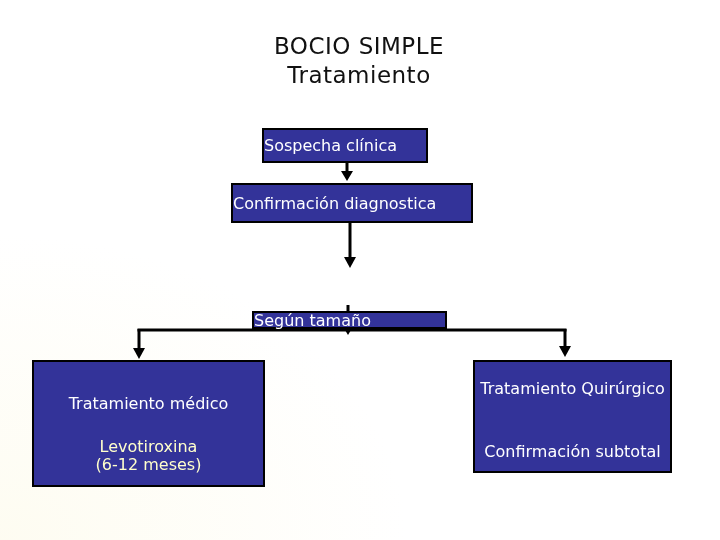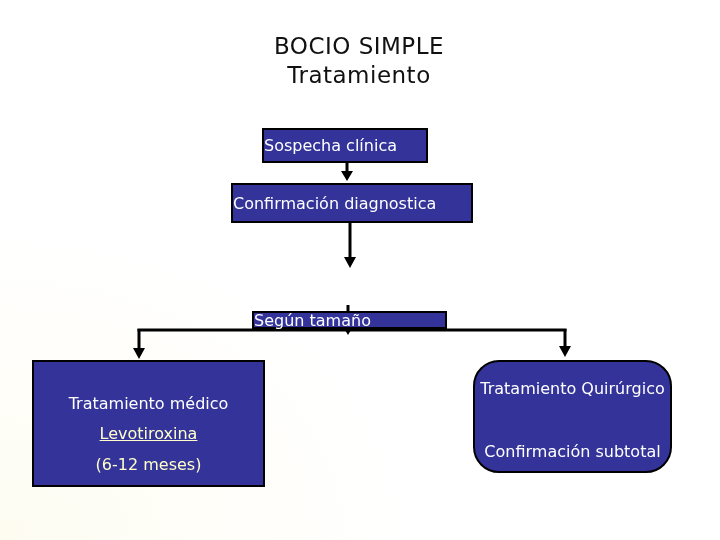--- a/index.html
+++ b/index.html
@@ -41,30 +41,30 @@
     display: flex;
     align-items: center;
     justify-content: flex-start;
     text-align: center;
   }
   .fbox .nowrap { white-space: nowrap; }
   .box-step1 { left: 262px; top: 128px; width: 166px; height: 35px; }
   .box-step2 { left: 231px; top: 183px; width: 242px; height: 40px; }
   .box-step3 { left: 252px; top: 271px; width: 195px; height: 18px; margin-top: 40px; }
   .box-medical  { left: 32px;  top: 360px; width: 233px; height: 127px; display: block; }
-  .box-surgical { left: 473px; top: 360px; width: 199px; height: 113px; display: block; border-radius: 26px; }
+  .box-surgical { left: 473px; top: 360px; width: 199px; height: 113px; display: block; }
   .branch-text {
     position: absolute;
     left: 50%;
     transform: translateX(-50%);
     width: max-content;
     line-height: 18px;
   }
   .med-title { top: 33px; }
-  .med-d1 { top: 63px; color: var(--detail-accent-text, #ffffcc); text-decoration: underline; }
+  .med-d1 { top: 76px; color: var(--detail-accent-text, #ffffcc); }
   .med-d2 { top: 94px; color: var(--detail-accent-text, #ffffcc); }
   .sur-title { top: 18px; }
   .sur-detail { top: 81px; }
   .connectors line, .connectors path {
     stroke: var(--connector, #000000);
     stroke-width: 3;
     fill: none;
   }
   .connectors polygon {
     fill: var(--connector, #000000);

